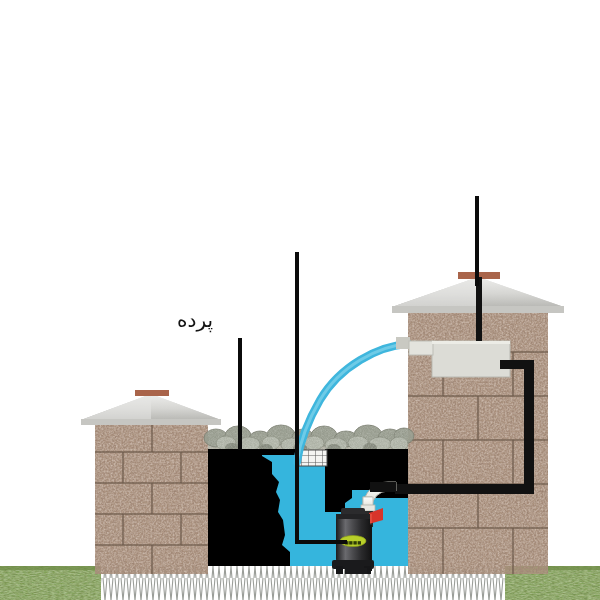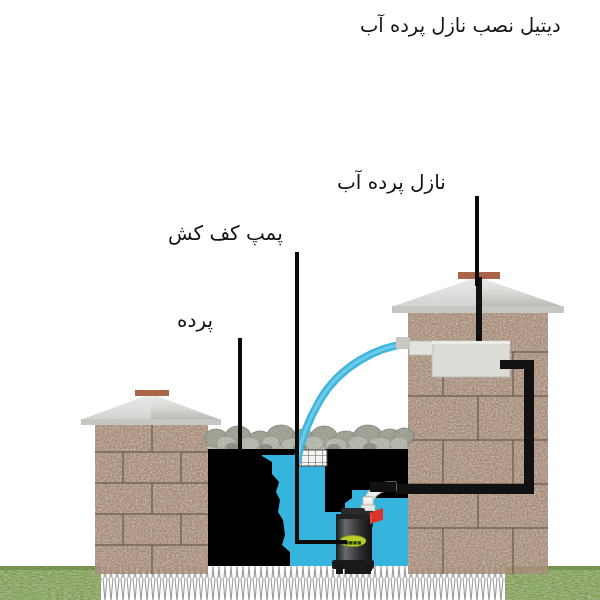--- a/index.html
+++ b/index.html
@@ -278,21 +278,18 @@
 
   </svg>
 
   <div class="leader" style="left:475px;top:196px;width:4px;height:90px;"></div>
 
   <div class="leader" style="left:238px;top:338px;width:4px;height:112px;"></div>
 
   <div class="leader" style="left:295px;top:252px;width:4px;height:292px;"></div>
   <div class="leader" style="left:295px;top:540px;width:52px;height:4px;"></div>
 
-  <div class="lbl" id="title">دیتیل نصب نازل پرده آب</div>
-
-  <div class="lbl" id="lbl-nozzle">نازل پرده آب</div>
-
-  <div class="lbl" id="lbl-pump">پمپ کف کش</div>
+
+
 
   <div class="lbl" id="lbl-tank">پرده</div>
 
 </div>
 
 </body></html>

